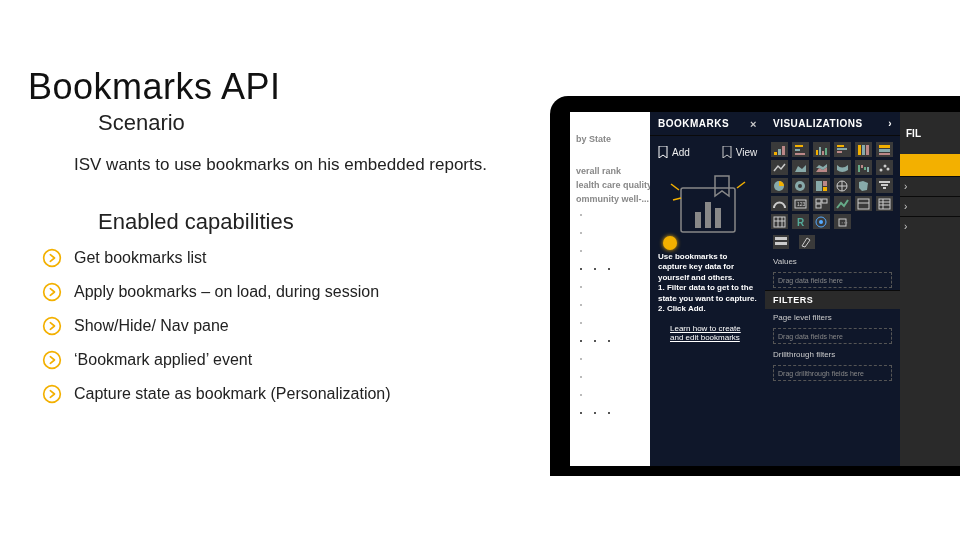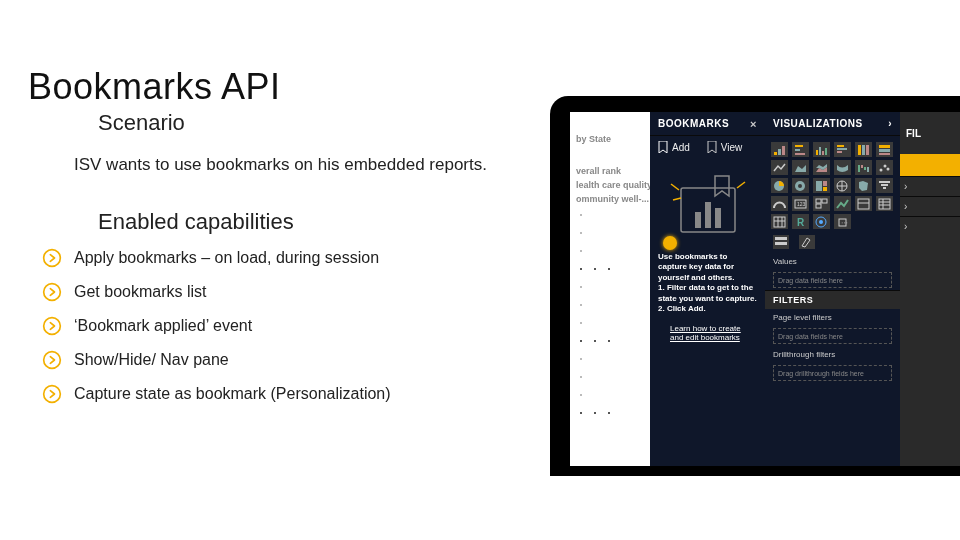--- a/index.html
+++ b/index.html
@@ -26,21 +26,21 @@
   .dots-col { padding-top: 6px; }
   .dots-col .dr { height: 18px; display: flex; gap: 12px; padding-left: 4px; }
   .dots-col .dr span { width: 2px; height: 2px; background: #bbb; display: inline-block; }
   .dots-col .dr.on span { background: #555; }
 
   
   .panel { background: #0f172a; color: #ddd; font-size: 10px; position: relative; }
   .p-bookmarks { width: 115px; }
   .panel-head { height: 24px; display: flex; align-items: center; padding: 0 8px; border-bottom: 1px solid #0a0a0a; font-size: 10px; letter-spacing: 0.5px; font-weight: 600; color: #fff; justify-content: space-between; }
   .panel-head .x { color: #ccc; font-size: 11px; }
-  .bm-toolbar { height: 22px; display: flex; align-items: center; gap: 17px; padding: 0 8px; font-size: 10px; color: #eee; }
+  .bm-toolbar { height: 22px; display: flex; align-items: flex-end; gap: 32px; padding: 0 8px; font-size: 10px; color: #eee; }
   .bm-toolbar .itm { display: flex; align-items: center; gap: 4px; }
   .bm-illus { margin: 8px auto 0; width: 86px; height: 80px; position: relative; }
   .bm-text { padding: 6px 8px; font-size: 8px; color: #d8d8d8; line-height: 1.3; }
   .bm-text b { font-weight: 600; color: #fff; }
   .bm-link { padding: 4px 20px; font-size: 8px; color: #fff; text-decoration: underline; }
 
   
   .p-viz { width: 135px; }
   .viz-grid { padding: 6px 6px 2px; display: grid; grid-template-columns: repeat(6, 1fr); gap: 3px; }
   .viz-grid .vc { width: 17px; height: 15px; background: #3a3a3a; display: flex; align-items: center; justify-content: center; }
@@ -79,48 +79,48 @@
     <div class="para">ISV wants to use bookmarks on his embedded reports.</div>
     <div class="subhead">Enabled capabilities</div>
     <ul class="cap-list">
       <li>
           <span class="bullet">
             <svg viewBox="0 0 24 24">
               <circle cx="12" cy="12" r="10" fill="none" stroke="#f3b000" stroke-width="2"></circle>
               <path d="M10 8l5 4-5 4" fill="none" stroke="#f3b000" stroke-width="2" stroke-linecap="round" stroke-linejoin="round"></path>
             </svg>
           </span>
+          <span>Get bookmarks list</span>
+        </li>
+      <li>
+          <span class="bullet">
+            <svg viewBox="0 0 24 24">
+              <circle cx="12" cy="12" r="10" fill="none" stroke="#f3b000" stroke-width="2"></circle>
+              <path d="M10 8l5 4-5 4" fill="none" stroke="#f3b000" stroke-width="2" stroke-linecap="round" stroke-linejoin="round"></path>
+            </svg>
+          </span>
           <span>Apply bookmarks – on load, during session</span>
         </li>
       <li>
           <span class="bullet">
             <svg viewBox="0 0 24 24">
               <circle cx="12" cy="12" r="10" fill="none" stroke="#f3b000" stroke-width="2"></circle>
               <path d="M10 8l5 4-5 4" fill="none" stroke="#f3b000" stroke-width="2" stroke-linecap="round" stroke-linejoin="round"></path>
             </svg>
           </span>
-          <span>Get bookmarks list</span>
+          <span>Show/Hide/ Nav pane</span>
         </li>
       <li>
           <span class="bullet">
             <svg viewBox="0 0 24 24">
               <circle cx="12" cy="12" r="10" fill="none" stroke="#f3b000" stroke-width="2"></circle>
               <path d="M10 8l5 4-5 4" fill="none" stroke="#f3b000" stroke-width="2" stroke-linecap="round" stroke-linejoin="round"></path>
             </svg>
           </span>
           <span>‘Bookmark applied’ event</span>
-        </li>
-      <li>
-          <span class="bullet">
-            <svg viewBox="0 0 24 24">
-              <circle cx="12" cy="12" r="10" fill="none" stroke="#f3b000" stroke-width="2"></circle>
-              <path d="M10 8l5 4-5 4" fill="none" stroke="#f3b000" stroke-width="2" stroke-linecap="round" stroke-linejoin="round"></path>
-            </svg>
-          </span>
-          <span>Show/Hide/ Nav pane</span>
         </li>
       <li>
           <span class="bullet">
             <svg viewBox="0 0 24 24">
               <circle cx="12" cy="12" r="10" fill="none" stroke="#f3b000" stroke-width="2"></circle>
               <path d="M10 8l5 4-5 4" fill="none" stroke="#f3b000" stroke-width="2" stroke-linecap="round" stroke-linejoin="round"></path>
             </svg>
           </span>
           <span>Capture state as bookmark (Personalization)</span>
         </li>

